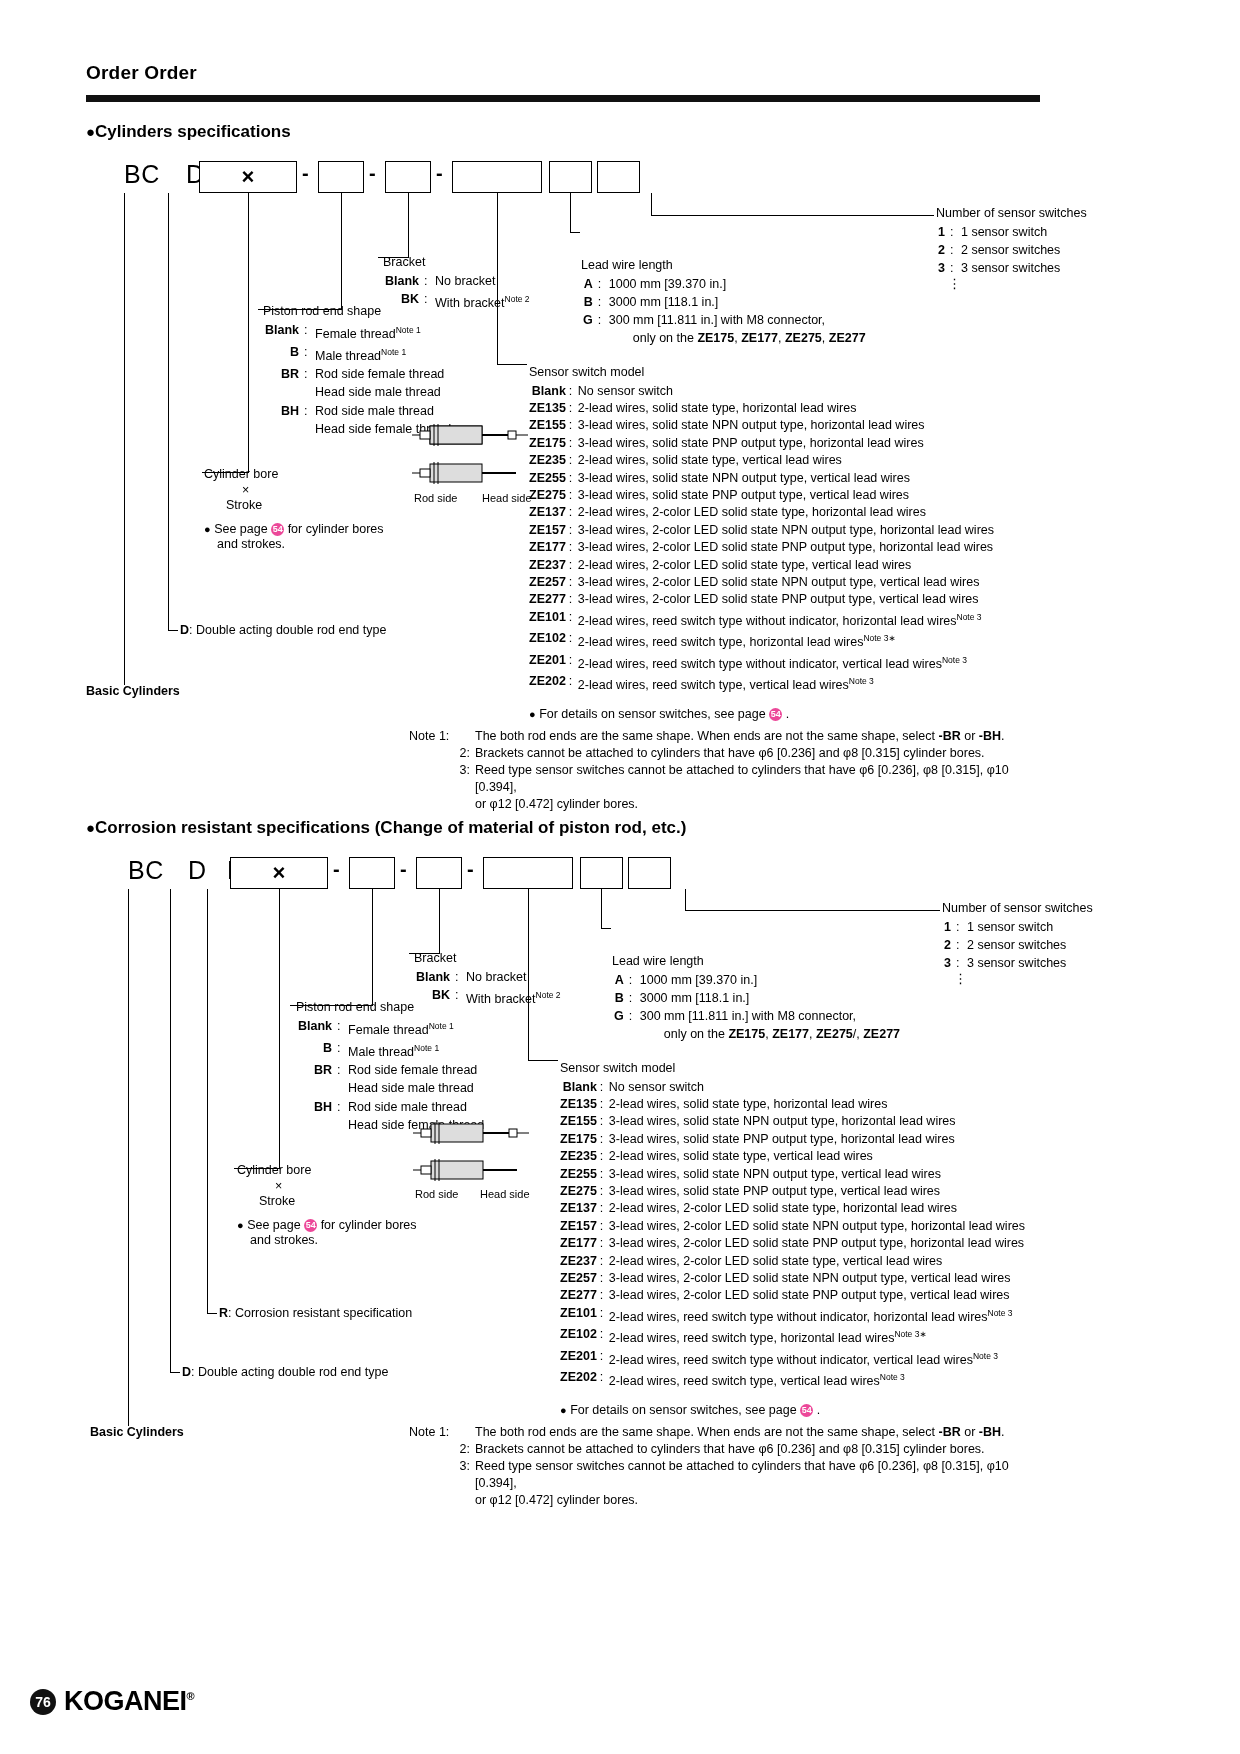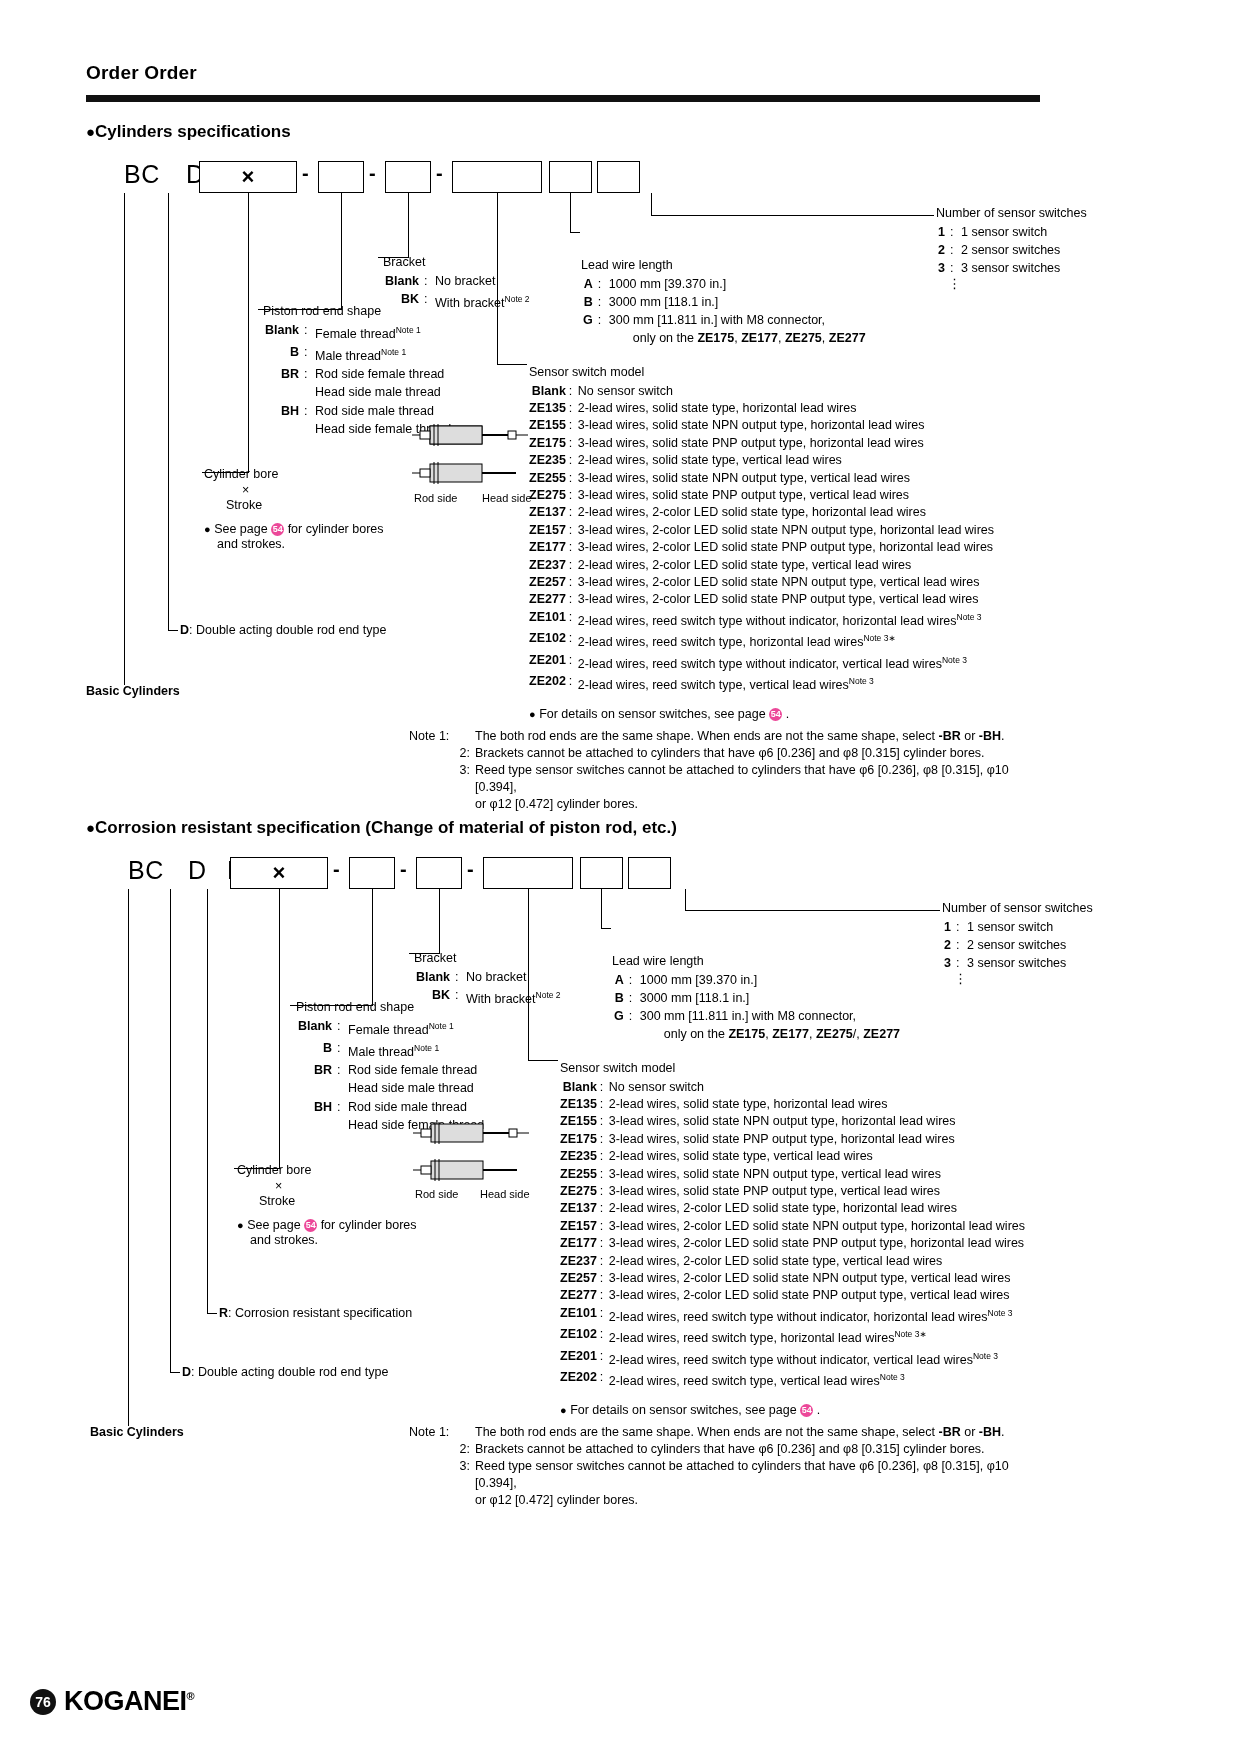--- a/index.html
+++ b/index.html
@@ -399,21 +399,21 @@
         <div class="nlab r">3:</div>
         <div>Reed type sensor switches cannot be attached to cylinders that have φ6 [0.236], φ8 [0.315], φ10 [0.394],</div>
       </div>
     <div class="ni">
         <div class="nlab r"></div>
         <div>or φ12 [0.472] cylinder bores.</div>
       </div>
   </div>
 
   <div class="bullet-head" style="left:86px; top:818px;">
-    <span class="dot">●</span><span>Corrosion resistant specification (Change of material of piston rod, etc.)</span>
+    <span class="dot">●</span><span>Corrosion resistant specifications (Change of material of piston rod, etc.)</span>
   </div>
 
   <div class="cbtext" style="left:100px; top:856px;">BC</div>
   <div class="cbtext" style="left:160px; top:856px;">D</div>
   <div class="cbtext" style="left:199px; top:856px;">R</div>
   <div class="cb" style="left:230px; top:857px; width:98px;">×</div>
   <div class="dash" style="left:333px; top:858px;">-</div>
   <div class="cb" style="left:349px; top:857px; width:46px;"></div>
   <div class="dash" style="left:400px; top:858px;">-</div>
   <div class="cb" style="left:416px; top:857px; width:46px;"></div>

